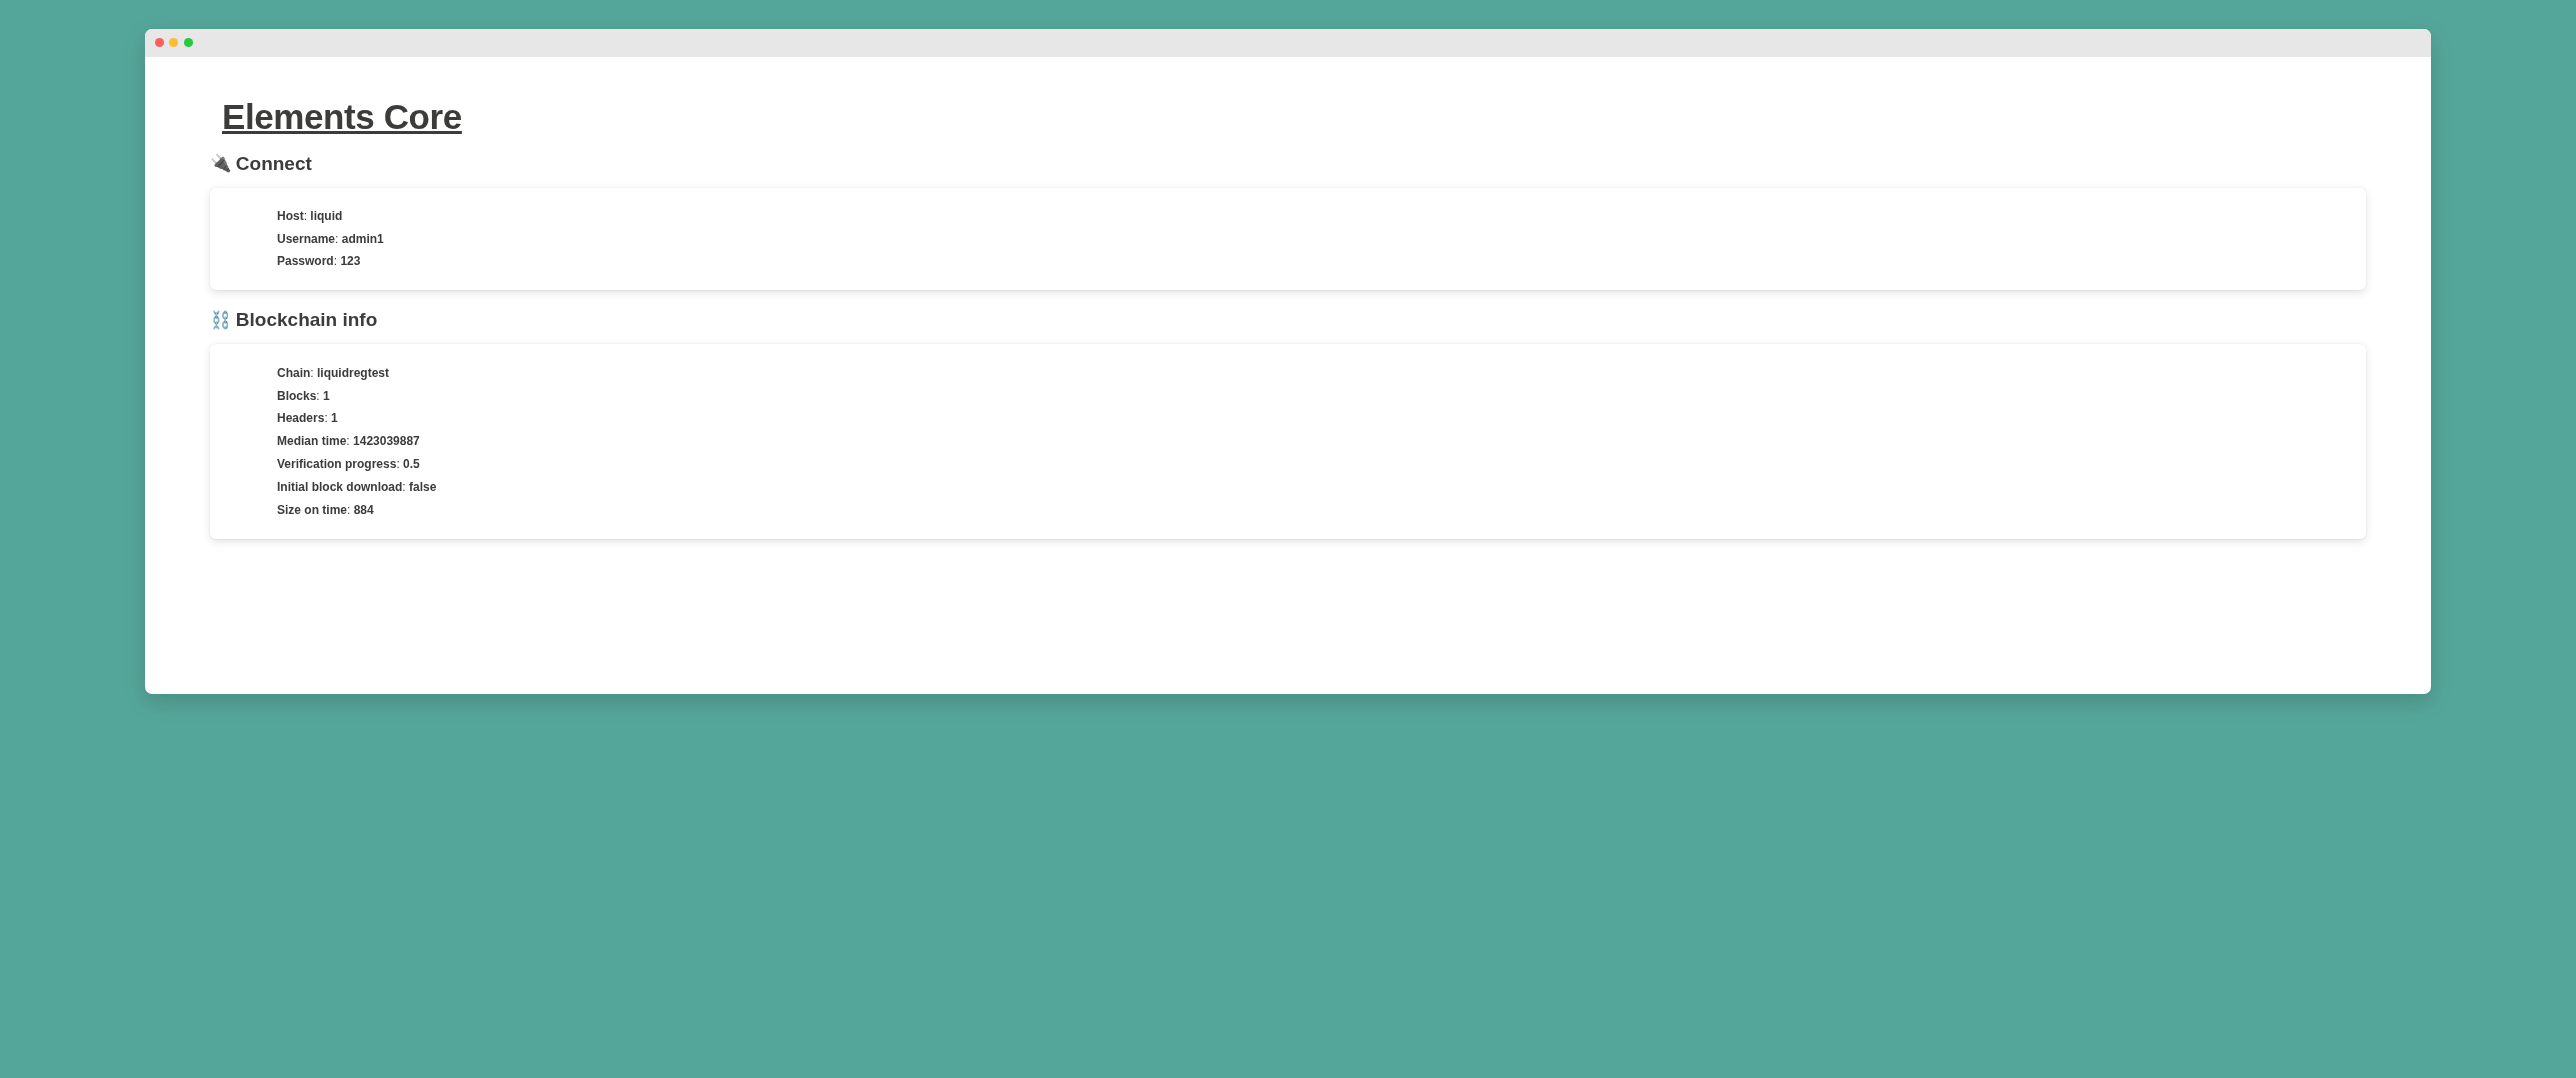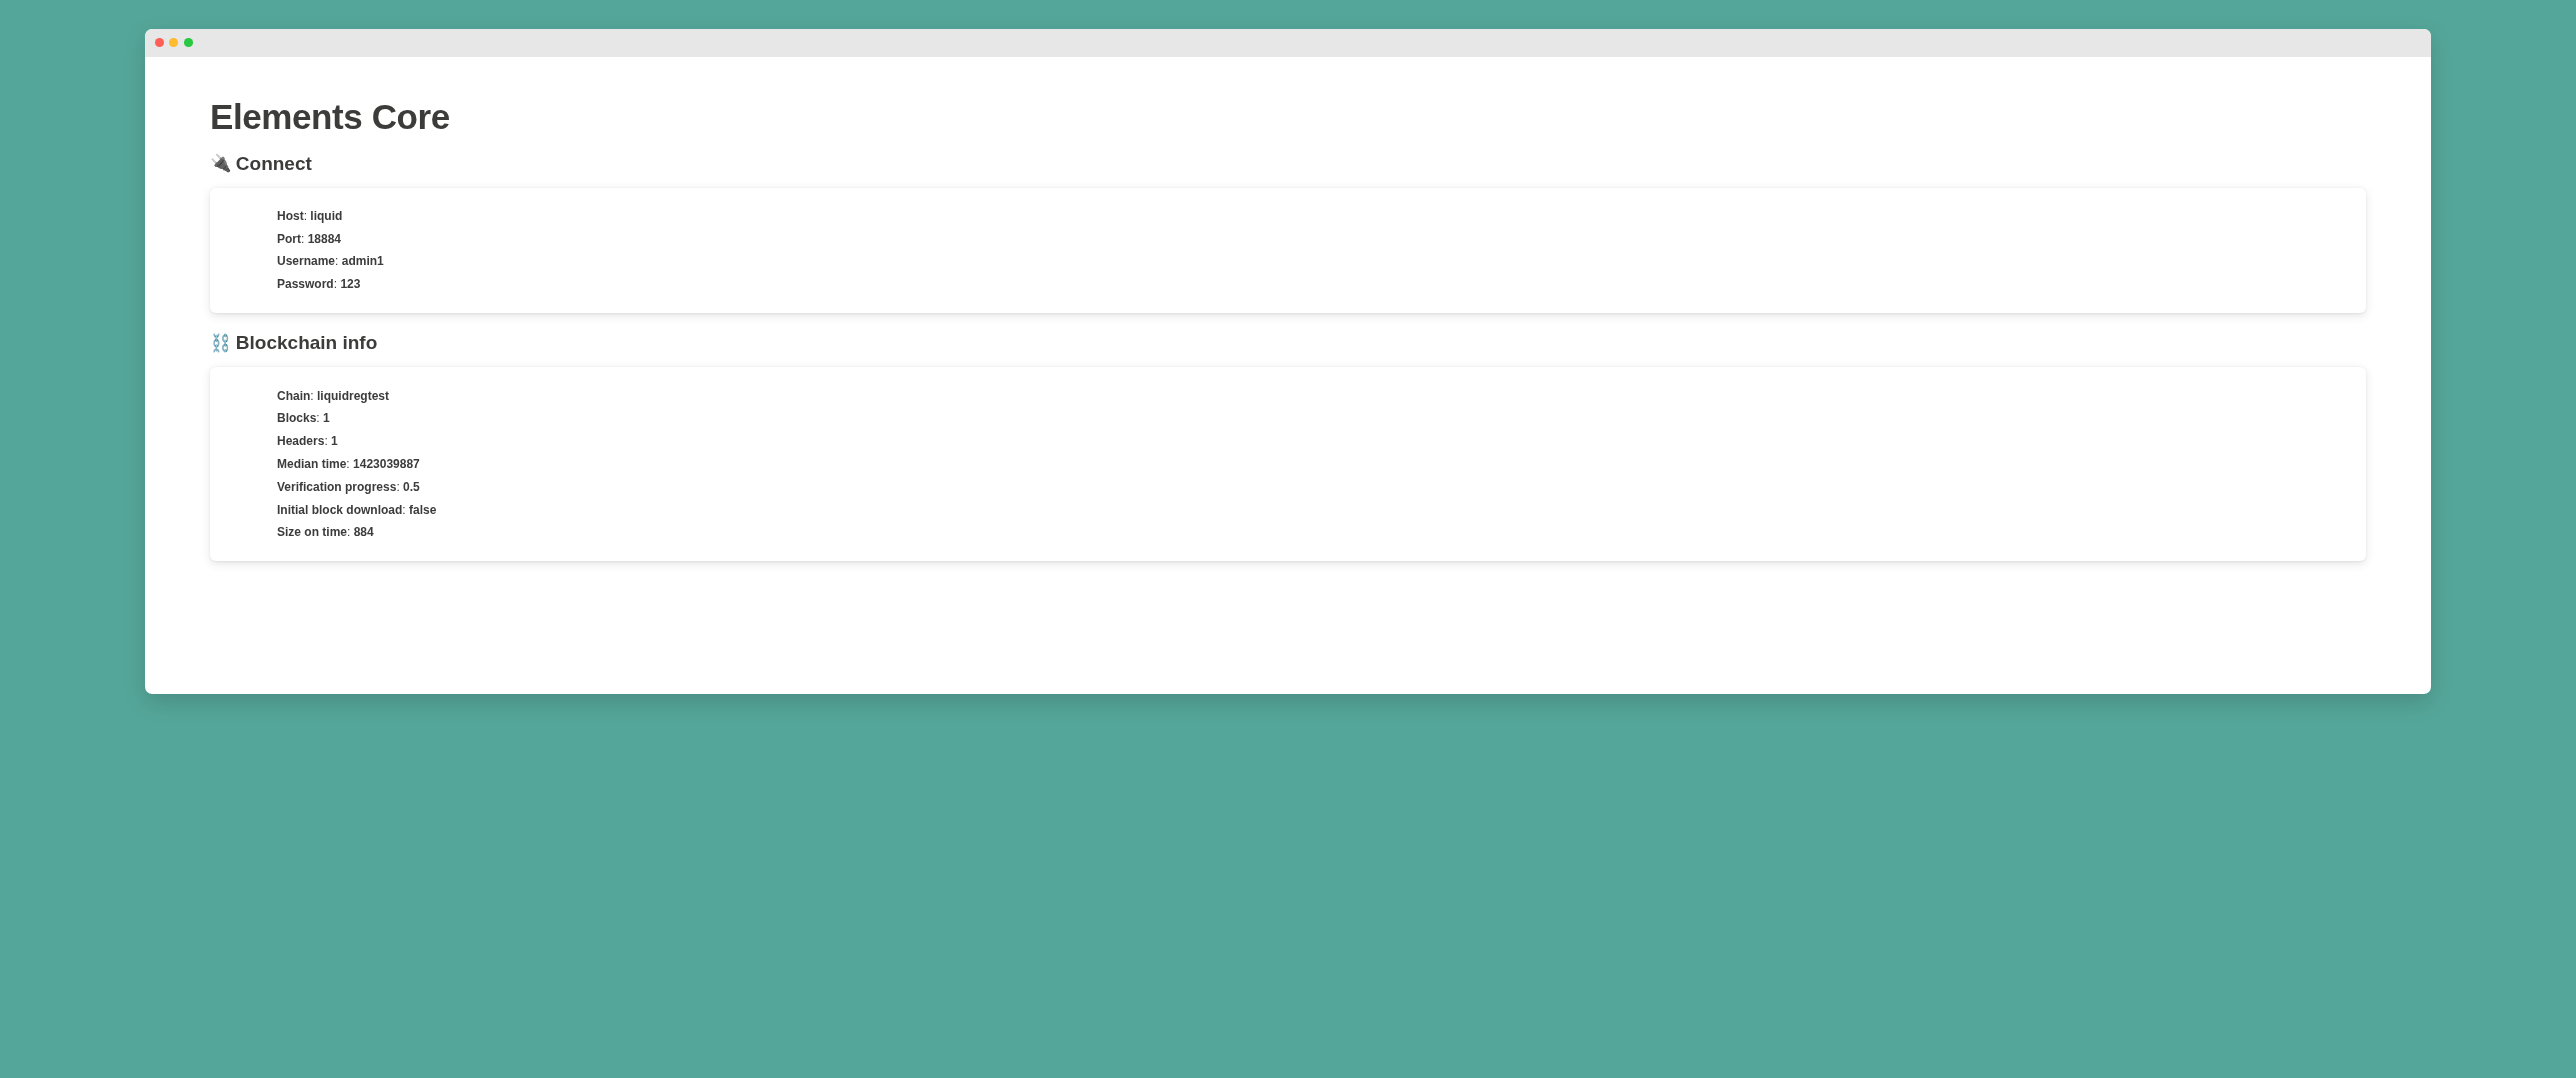--- a/index.html
+++ b/index.html
@@ -44,22 +44,23 @@
     .traffic-light.zoom     { background: #28c840; }
 
     .content {
       padding: 22px 65px 43px 65px;
     }
 
     h1.page-title {
       font-size: 35px;
       font-weight: 700;
       color: #3c3c3b;
-      margin: 18px 0 13px 0;
+      margin: 18px 0 13px 12px;
       letter-spacing: -0.4px;
+      text-decoration: underline;
     }
 
     h2.section-title {
       font-size: 19px;
       font-weight: 700;
       color: #3c3c3b;
       margin: 16px 0 13px 0;
       display: flex;
       align-items: center;
       gap: 4.3px;
@@ -98,21 +99,20 @@
   <div class="content">
 
     <h1 class="page-title">Elements Core</h1>
 
     <h2 class="section-title">
       <span class="section-icon">🔌</span>
       <span>Connect</span>
     </h2>
     <div class="card" id="connect-card">
         <div class="kv-line"><span class="k">Host</span><span class="sep">: </span><span class="v">liquid</span></div>
-        <div class="kv-line"><span class="k">Port</span><span class="sep">: </span><span class="v">18884</span></div>
         <div class="kv-line"><span class="k">Username</span><span class="sep">: </span><span class="v">admin1</span></div>
         <div class="kv-line"><span class="k">Password</span><span class="sep">: </span><span class="v">123</span></div>
       </div>
 
     <h2 class="section-title">
       <span class="section-icon">⛓️</span>
       <span>Blockchain info</span>
     </h2>
     <div class="card" id="blockchain-card">
         <div class="kv-line"><span class="k">Chain</span><span class="sep">: </span><span class="v">liquidregtest</span></div>

